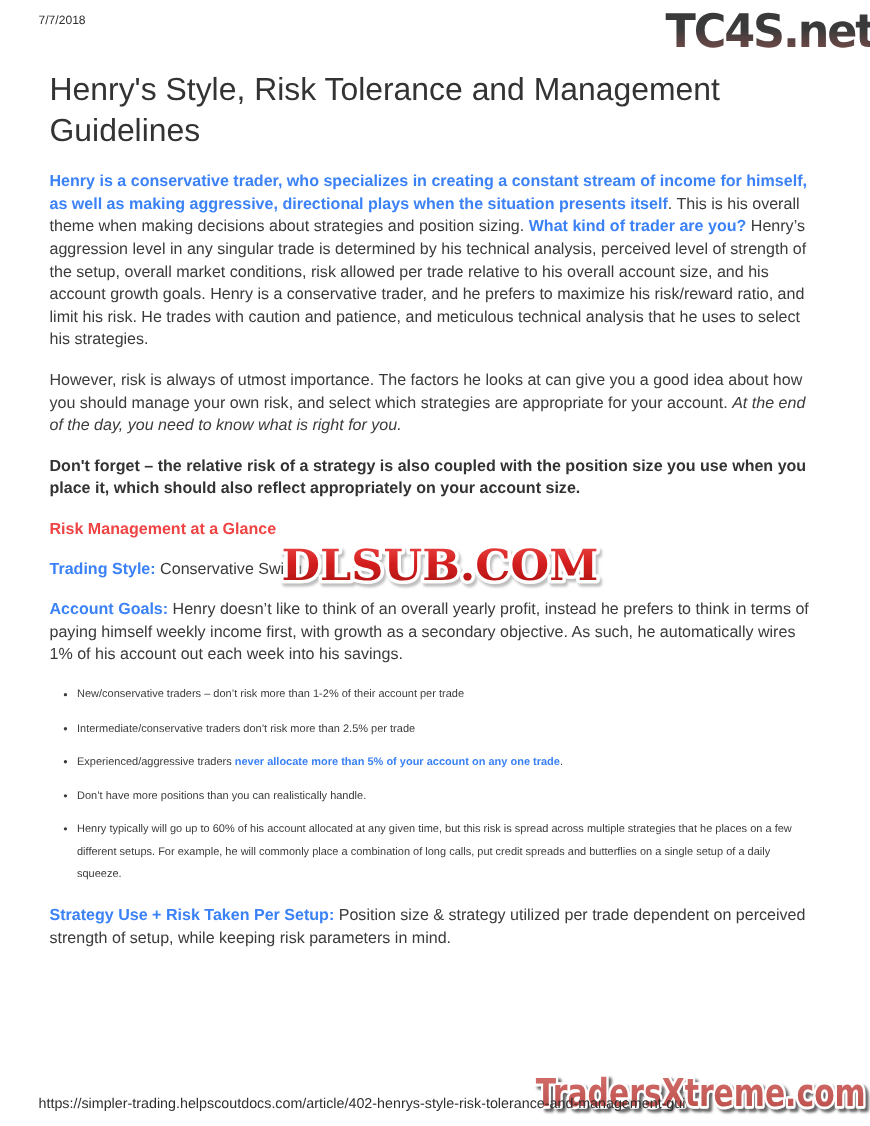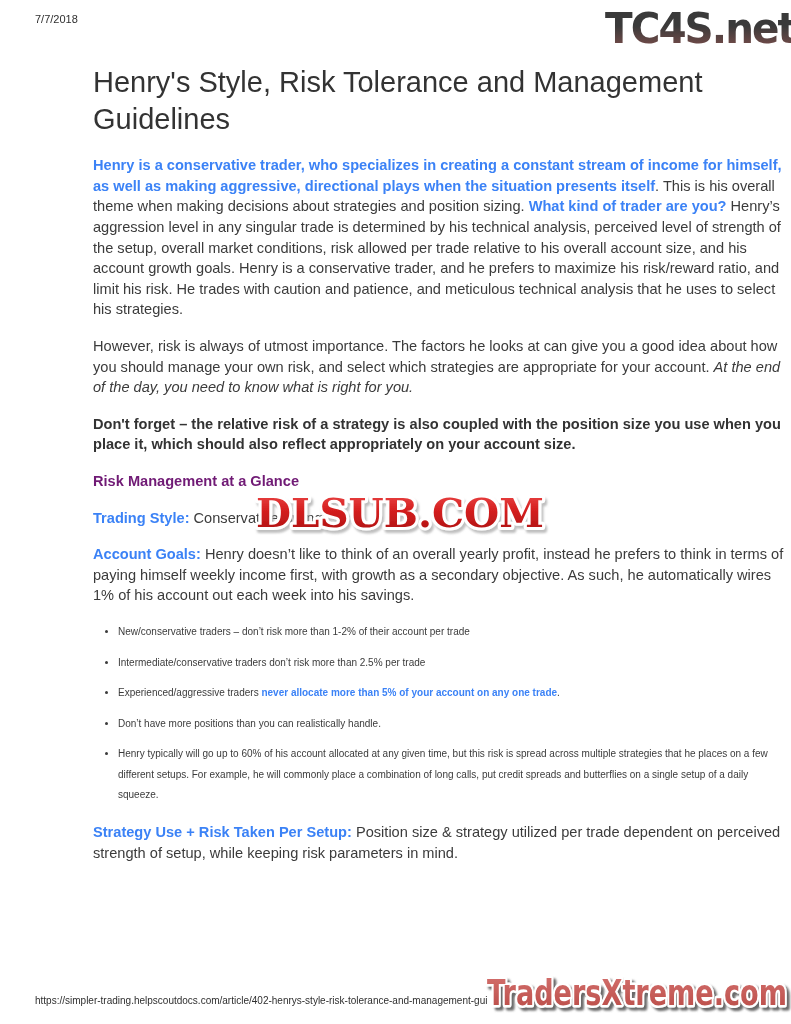--- a/index.html
+++ b/index.html
@@ -8,29 +8,29 @@
     width:791px; height:1024px; position:relative; overflow:hidden;
     font-family:"Liberation Sans", sans-serif; color:#3b3b3b;
   }
 
   
   .print-header { position:absolute; top:13px; left:0; width:100%; height:16px;
                   font-size:11px; color:#2f2f2f; }
   .ph-date  { position:absolute; left:35px; top:0; }
   .ph-title { position:absolute; left:0; right:0; text-align:center; }
 
-  .footer-url { position:absolute; left:35px; top:995px; font-size:10px; color:#2f2f2f; }
+  .footer-url { position:absolute; left:35px; top:995px; font-size:13px; color:#2f2f2f; }
 
   
-  .article { position:absolute; top:64px; left:45px; width:698px;margin-left:48px; }
+  .article { position:absolute; top:64px; left:45px; width:698px; }
   h1 { font-size:29px; font-weight:400; color:#333333; line-height:1.28; margin-bottom:17px; }
   .article p { font-size:14.6px; line-height:20.6px; margin-bottom:16px; }
   .article strong { font-weight:bold; color:#3b82f6; }
   .bi { font-weight:bold; color:#333333; }
-  .h2 { font-weight:bold; color:#701a75; }
+  .h2 { font-weight:bold; color:#ef4444; }
   .article ul { margin:0 0 16px 0; padding-left:25px; }
   .article li { font-size:10px; line-height:20.6px; margin-bottom:10px; }
 
   
   .wm { position:absolute; pointer-events:none; }
   .wm-tc4s    { top:2px;   right:-4px; }
   .wm-dlsub   { top:487px; left:250px; }
   .wm-traders { top:963px; left:482px; }
   .wm svg { display:block; overflow:visible; }
 </style>

